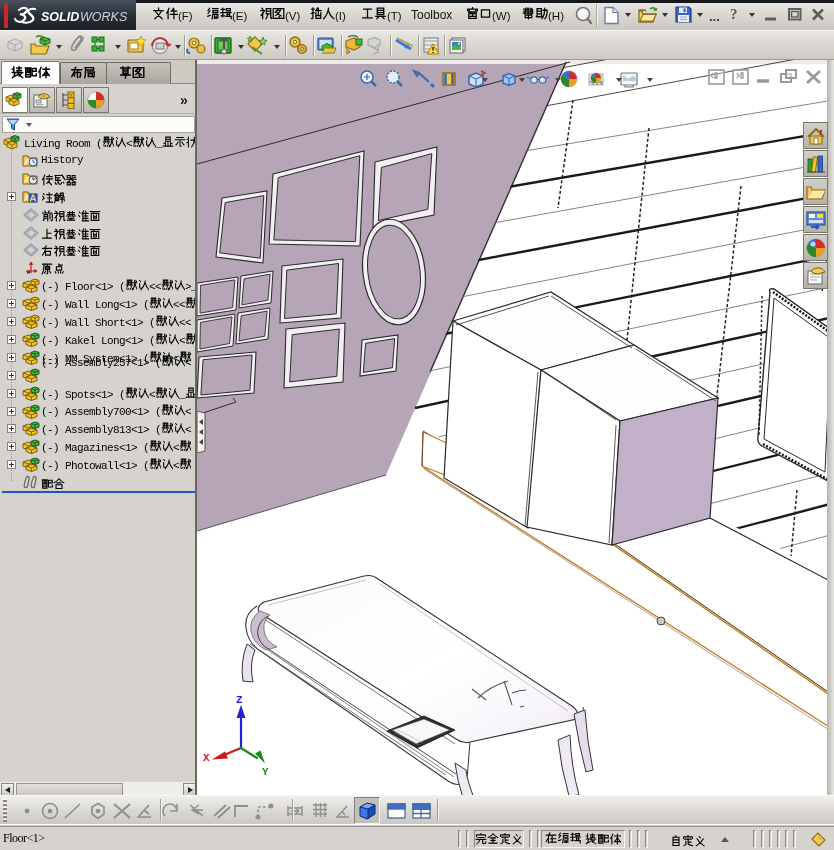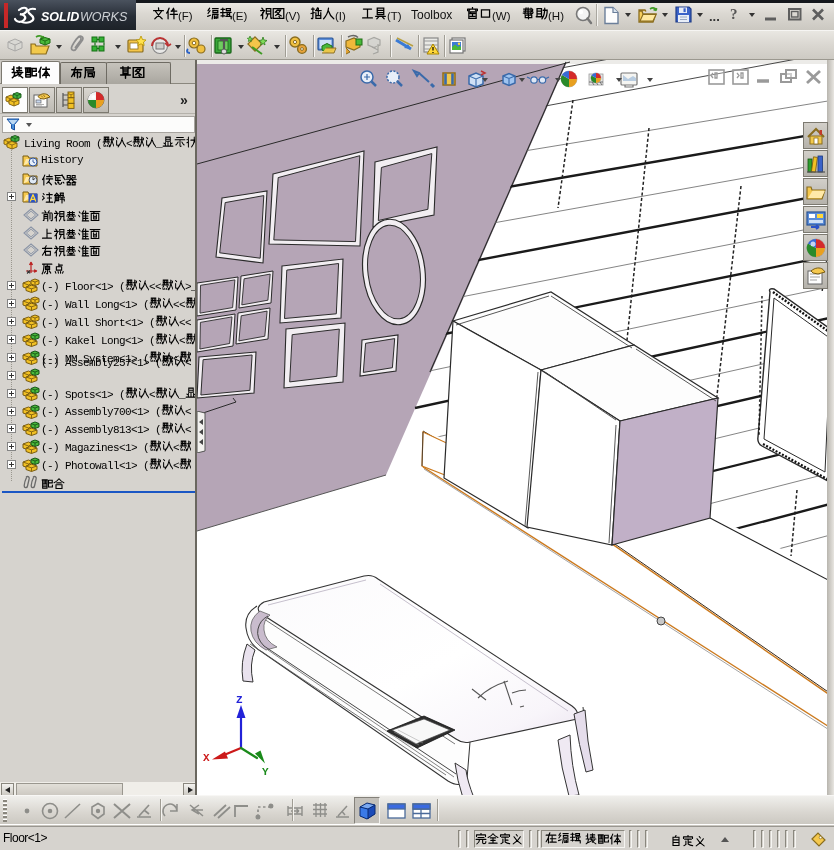--- a/index.html
+++ b/index.html
@@ -1076,21 +1076,21 @@
     <svg class="abs" style="left:357px;top:4px" width="21" height="21" viewBox="0 0 21 21">
 <path d="M3,7 L10,3 L18,5 L18,14 L10,19 L3,16 Z" fill="#2a6ae0"></path>
 <path d="M3,7 L10,3 L18,5 L11,9 Z" fill="#7aa8f0"></path>
 <path d="M11,9 L18,5 L18,14 L11,19 Z" fill="#1a4ab8"></path>
 <path d="M3,7 L11,9 L11,19 L3,16 Z" fill="#3a7ae8"></path>
 <path d="M3,7 L10,3 L18,5 L18,14 L10,19 L3,16 Z M3,7 L11,9 L18,5 M11,9 L11,19" fill="none" stroke="#0a2a70" stroke-width="1"></path>
 </svg>
   </div>
 <div id="statusbar" class="abs">
     <div class="abs" style="left:0;top:-3px;width:834px;height:1px;background:#fff"></div>
-    <div class="abs" style="left:3px;top:4px;font-family:Liberation Sans, sans-serif;font-size:12px;letter-spacing:-0.5px">Floor&lt;1&gt;</div>
+    <div class="abs" style="left:3px;top:4px;font-family:Liberation Serif, serif;font-size:12px;letter-spacing:-0.5px">Floor&lt;1&gt;</div>
     <div class="vbar" style="left:458px"></div>
     <div class="vbar" style="left:466px"></div>
     <div class="sunken" style="left:474px;width:50px">
       <svg class="ck" width="48" height="12" viewBox="0 0 64 16" style="color:#000;vertical-align:0px" aria-hidden="true">
         <g stroke="currentColor" stroke-width="1.48" fill="none" stroke-linecap="round">
           <use href="#g5b8c" x="0"></use>
           <use href="#g5168" x="16"></use>
           <use href="#g5b9a" x="32"></use>
           <use href="#g4e49" x="48"></use>
         </g>

